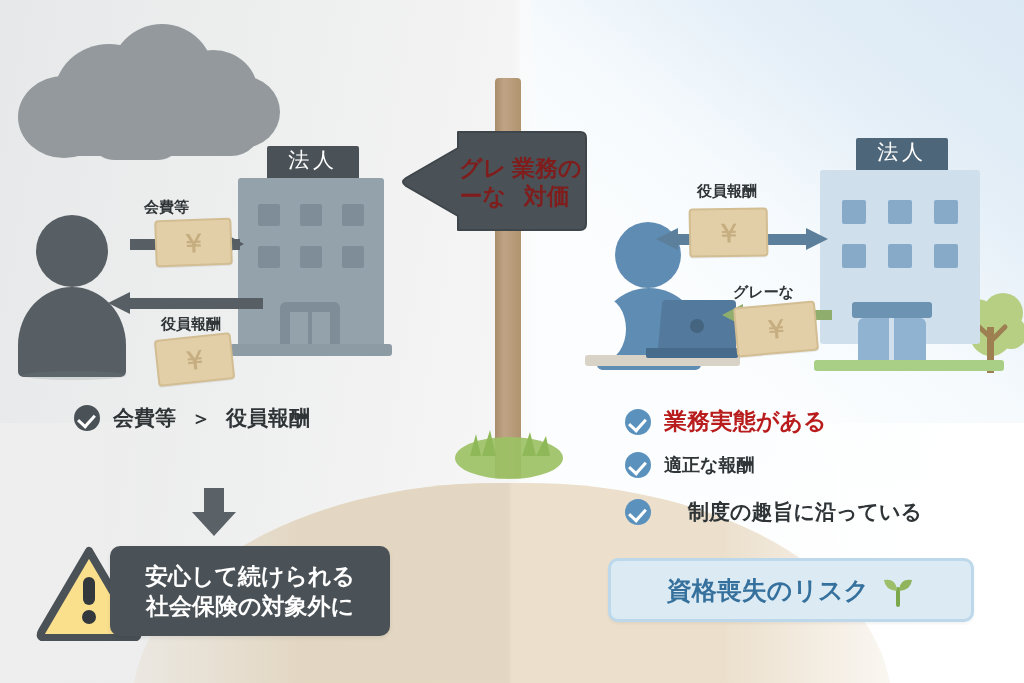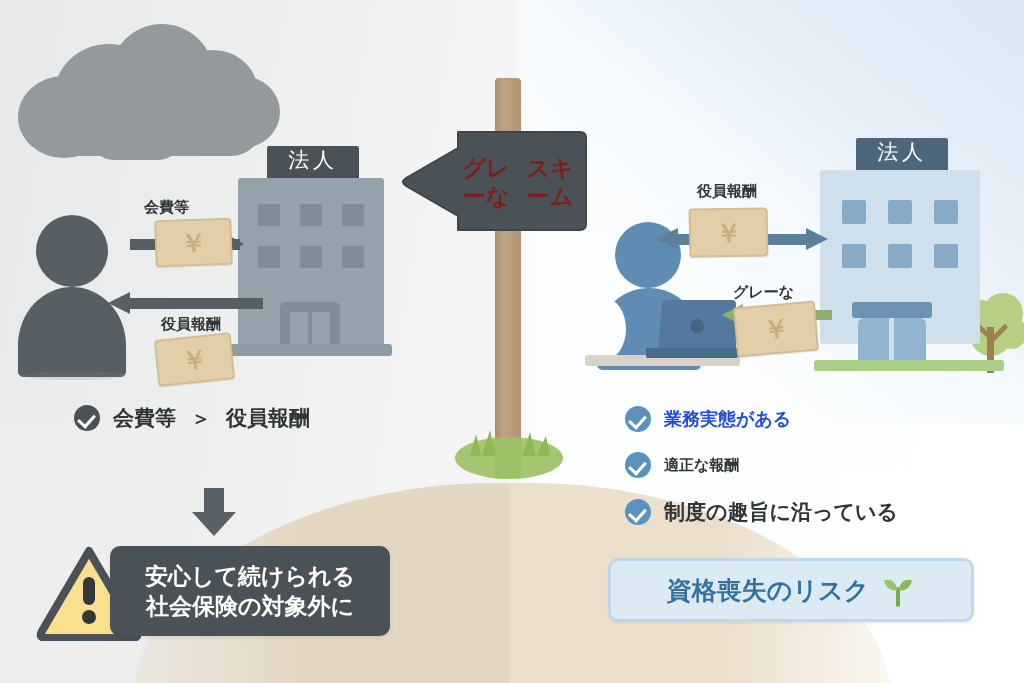--- a/index.html
+++ b/index.html
@@ -180,21 +180,21 @@
       <path d="M10 34 L16 12 L21 34 Z M22 34 L30 8 L36 34 Z M62 34 L70 10 L76 34 Z M76 34 L86 14 L90 34 Z" fill="#8fb958"></path>
     </svg>
   </div>
 
   <div style="position:absolute;left:398px;top:128px;width:190px;height:106px;">
     <svg width="190" height="106" viewBox="0 0 190 106" style="position:absolute;left:0;top:0;">
       <path d="M60 4 L182 4 Q188 4 188 10 L188 96 Q188 102 182 102 L60 102 L60 88 L8 58 Q2 54 8 50 L60 20 Z" fill="#4b5257" stroke="#3f464b" stroke-width="2" stroke-linejoin="round"></path>
     </svg>
     <div class="sign-arrow" style="left:56px;top:16px;width:128px;height:76px;color:#7f1d1d;font-size:23px;flex-direction:row;">
       <span>グレーな</span>
-      <span>スキーム</span>
+      <span>業務の対価</span>
     </div>
   </div>
 
 
   <div style="position:absolute;left:955px;top:285px;width:72px;height:90px;">
     <svg width="72" height="90" viewBox="0 0 72 90">
       <circle cx="22" cy="34" r="20" fill="#b6cf83"></circle>
       <circle cx="48" cy="28" r="20" fill="#b6cf83"></circle>
       <circle cx="36" cy="50" r="21" fill="#b6cf83"></circle>
       <circle cx="56" cy="48" r="16" fill="#b6cf83"></circle>
@@ -244,29 +244,29 @@
 
   <div style="position:absolute;left:742px;top:310px;width:90px;height:10px;background:#8fae6e;"></div>
   <div style="position:absolute;left:722px;top:304px;width:0;height:0;border-right:21px solid #8fae6e;border-top:11px solid transparent;border-bottom:11px solid transparent;"></div>
   <span class="flabel" style="left:733px;top:283px;font-size:15px;">グレーな</span>
   <div class="note" style="left:735px;top:304px;width:78px;height:46px;background:#e2cfa8;border:2px solid #d3bd92;transform:rotate(-5deg);">
     <span class="yen">￥</span>
   </div>
 
   <div class="check-row" style="left:625px;top:406px;">
     <span class="check-ic" style="background:#5b92bd;"></span>
-    <span class="check-tx" style="font-size:18px;color:#1d4ed8;">業務実態がある</span>
+    <span class="check-tx" style="font-size:23px;color:#b91c1c;">業務実態がある</span>
   </div>
   <div class="check-row" style="left:625px;top:452px;">
     <span class="check-ic" style="background:#5b92bd;"></span>
-    <span class="check-tx" style="font-size:15px;color:#2f3437;">適正な報酬</span>
+    <span class="check-tx" style="font-size:18px;color:#2f3437;">適正な報酬</span>
   </div>
   <div class="check-row" style="left:625px;top:498px;">
     <span class="check-ic" style="background:#5b92bd;"></span>
-    <span class="check-tx" style="font-size:21px;color:#2f3437;">制度の趣旨に沿っている</span>
+    <span class="check-tx" style="font-size:21px;color:#2f3437;margin-left:24px;">制度の趣旨に沿っている</span>
   </div>
 
   <div class="safe-box" style="left:608px;top:558px;width:360px;height:58px;font-size:25px;">
     <span>資格喪失のリスク</span>
     <span style="display:inline-block;width:34px;height:34px;">
       <svg width="34" height="34" viewBox="0 0 34 34">
         <path d="M17 32 L17 16" stroke="#7aa84a" stroke-width="4" stroke-linecap="round"></path>
         <path d="M16 18 Q4 17 3 7 Q14 5 16 16 Z" fill="#9dbf6a"></path>
         <path d="M18 18 Q30 17 31 7 Q20 5 18 16 Z" fill="#8fb45c"></path>
       </svg>

